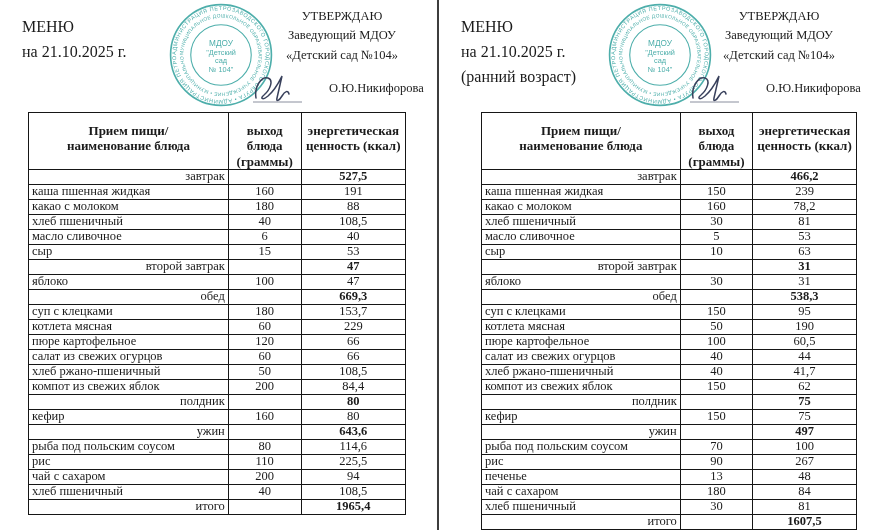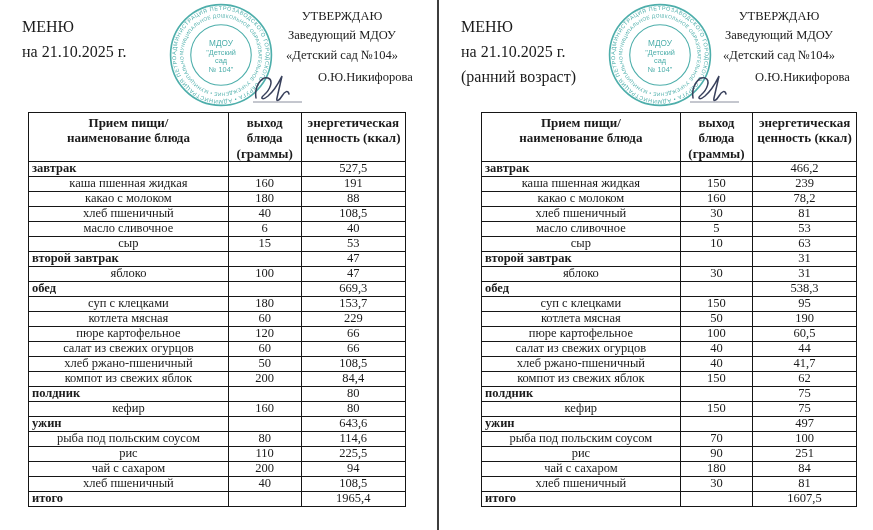--- a/index.html
+++ b/index.html
@@ -15,46 +15,46 @@
   
   .menu-block {
     position:absolute; left:22px; top:15px; width:178px; text-align:left;
     font-size:16px; line-height:1.55; font-weight:400;
   }
   .stamp-slot { position:absolute; left:165px; top:0; width:112px; height:110px; opacity:.92; }
   .approve-block {
     position:absolute; right:16px; top:7px; width:156px; text-align:center;
     font-size:12.5px; line-height:1.55;
   }
-  .sig-row { display:flex; justify-content:flex-start; margin-top:3px; margin-left:-14px; }
+  .sig-row { display:flex; align-items:center; justify-content:flex-start; margin-top:3px; margin-left:-14px;gap:11px; }
   .sig-row svg { flex:0 0 auto; }
   .signer-name { font-size:12.5px; margin-left:4px; white-space:nowrap; }
 
   
   table.menu-table {
     position:absolute; top:112px; border-collapse:collapse; table-layout:fixed;
     font-size:12.5px; background:#fff;
   }
   .p0 table.menu-table { left:28px; width:378px; }
   .p1 table.menu-table { left:42px; width:376px; }
   .menu-table col.c1 { width:53%; }
   .menu-table col.c2 { width:19.3%; }
   .menu-table col.c3 { width:27.7%; }
   .menu-table th, .menu-table td {
     border:1px solid #161616; padding:0 3px; overflow:hidden;
   }
   .menu-table thead th {
     font-weight:bold; text-align:center; vertical-align:top;
-    white-space:pre-line; font-size:13px; line-height:1.18; padding-top:2px; height:46px;
+    white-space:pre-line; font-size:13px; line-height:1.18; padding-top:10px; height:46px;
   }
   .menu-table tbody td { height:15px; line-height:13px; vertical-align:middle; }
-  td.c-name { text-align:center; }
+  td.c-name { text-align:left; }
   td.c-num  { text-align:center; }
-  tr.sec td.c-name { text-align:left; font-weight:bold; }
-  tr.sec td.c-num  { font-weight:normal; }
+  tr.sec td.c-name { text-align:right; font-weight:normal; }
+  tr.sec td.c-num  { font-weight:bold; }
 </style>
 </head>
 <body>
 
 <section class="panel p0">
   <div class="menu-block">
     <div>МЕНЮ</div>
     <div>на 21.10.2025 г.</div>
   </div>
 
@@ -375,21 +375,26 @@
           <td class="c-num">497</td>
         </tr>
         <tr class="itm">
           <td class="c-name">рыба под польским соусом</td>
           <td class="c-num">70</td>
           <td class="c-num">100</td>
         </tr>
         <tr class="itm">
           <td class="c-name">рис</td>
           <td class="c-num">90</td>
-          <td class="c-num">251</td>
+          <td class="c-num">267</td>
+        </tr>
+        <tr class="itm">
+          <td class="c-name">печенье</td>
+          <td class="c-num">13</td>
+          <td class="c-num">48</td>
         </tr>
         <tr class="itm">
           <td class="c-name">чай с сахаром</td>
           <td class="c-num">180</td>
           <td class="c-num">84</td>
         </tr>
         <tr class="itm">
           <td class="c-name">хлеб пшеничный</td>
           <td class="c-num">30</td>
           <td class="c-num">81</td>

